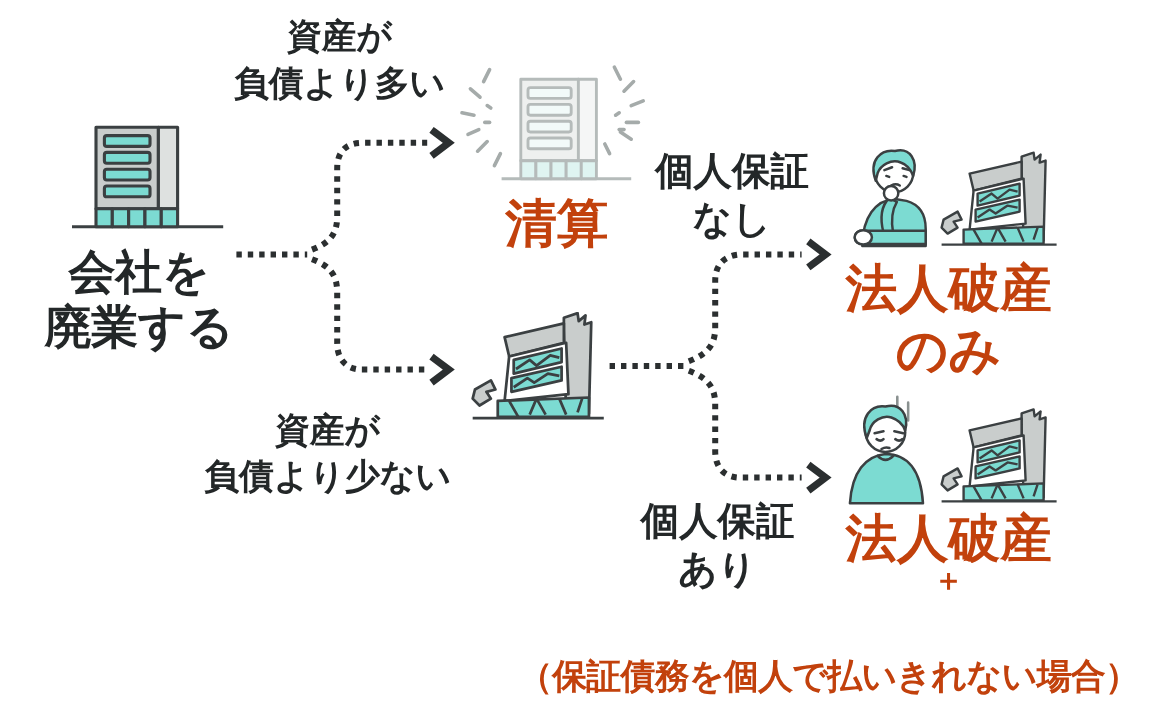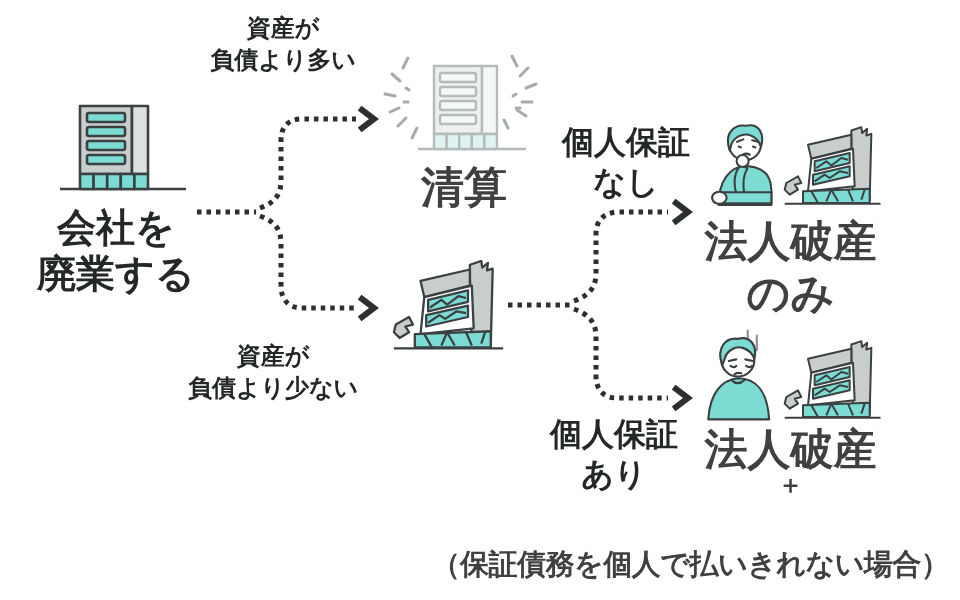--- a/index.html
+++ b/index.html
@@ -6,24 +6,24 @@
   .canvas{
     position:relative;width:960px;height:600px;background:#ffffff;overflow:hidden;
     font-family:"Liberation Sans","DejaVu Sans",sans-serif;
   }
   .abs{position:absolute;}
   .label{
     position:absolute;font-weight:bold;text-align:center;white-space:pre-line;
     line-height:1.22;color:#232728;
   }
   .black{color:#232728;}
-  .red{color:#404040;}
+  .red{color:#c2410c;}
   .fs-root{font-size:39px;line-height:1.18;}
-  .fs-cond{font-size:24px;line-height:1.33;}
-  .fs-cond2{font-size:32px;line-height:1.26;margin-left:16px;}
+  .fs-cond{font-size:29px;line-height:1.33;}
+  .fs-cond2{font-size:32px;line-height:1.26;}
   .fs-outcome{font-size:43px;line-height:1.2;}
   .fs-plus{font-size:25px;line-height:1;}
   .fs-note{font-size:29px;letter-spacing:-0.5px;}
   svg{display:block;}
 </style>
 </head>
 <body>
 
 <div class="canvas">
 

